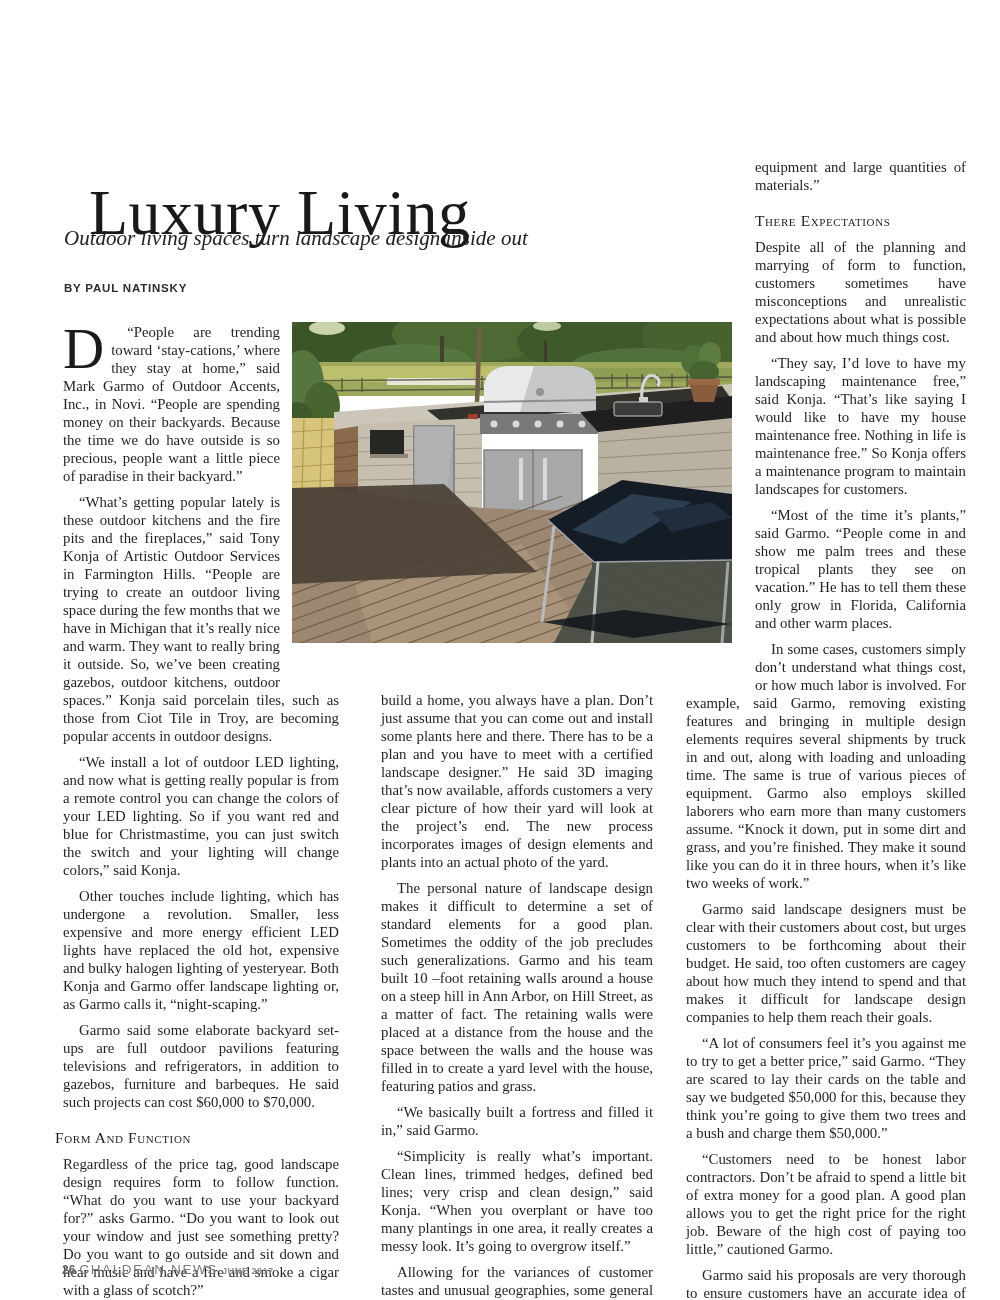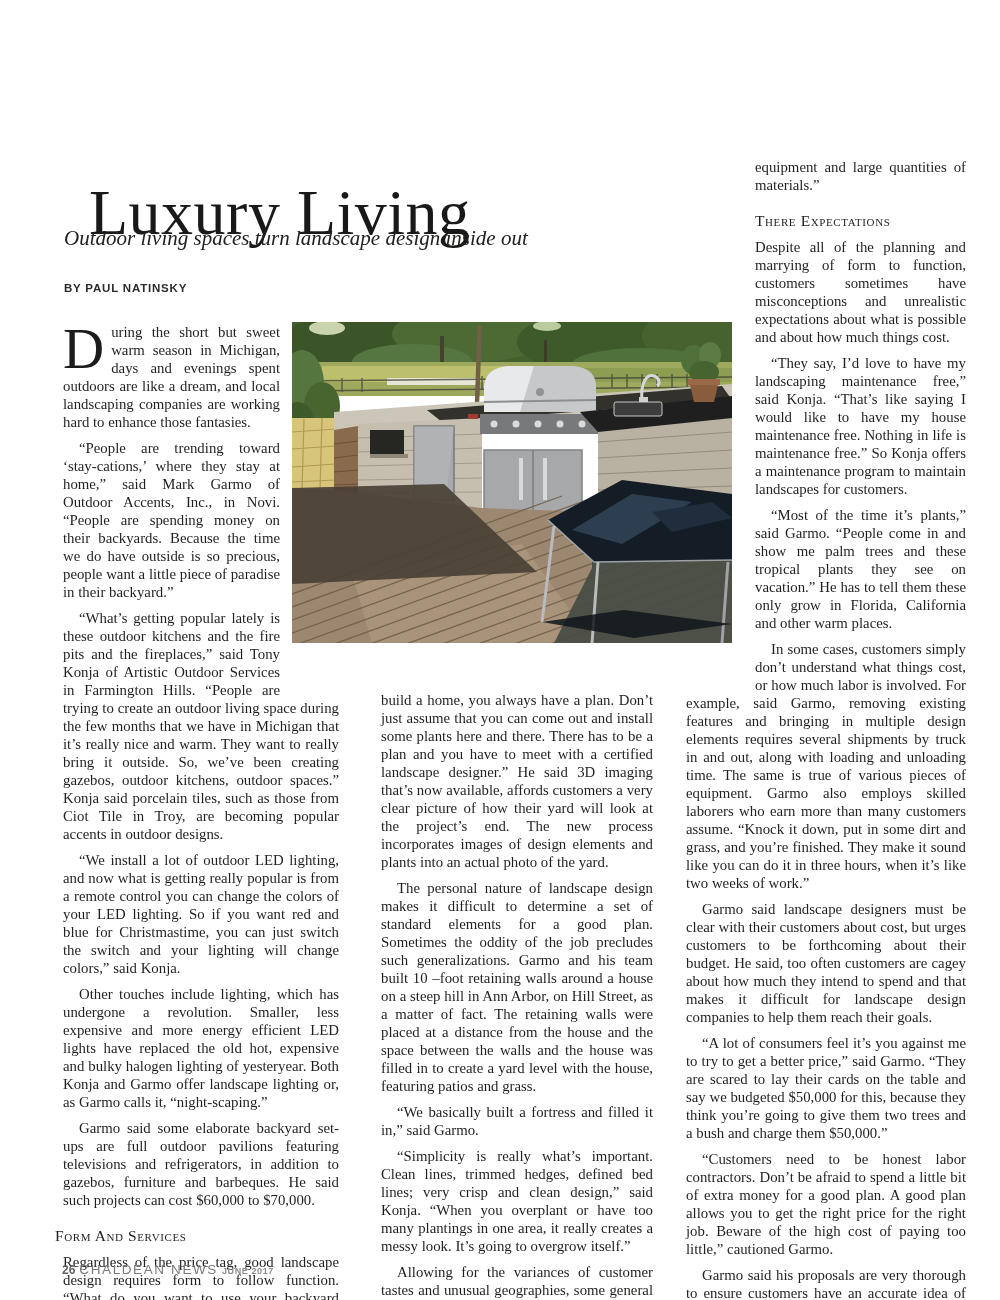--- a/index.html
+++ b/index.html
@@ -212,28 +212,28 @@
       <line x1="262" y1="204" x2="250" y2="300" stroke="#b9bcbf" stroke-width="3"></line>
       <line x1="306" y1="240" x2="300" y2="321" stroke="#b9bcbf" stroke-width="3"></line>
       <line x1="436" y1="240" x2="430" y2="321" stroke="#9fa2a6" stroke-width="3"></line>
       <polygon points="250,300 332,288 440,302 342,316" fill="#10151c" opacity="0.85"></polygon>
     </svg>
   </div>
 
   <div class="col col1">
     <div class="spacer-r"></div>
     <p class="noindent">
-      <span class="dropcap">D</span><span>uring the short but sweet warm season in Michigan, days and evenings spent outdoors are like a dream, and local landscaping companies are working hard to enhance those fantasies.</span>
+      <span class="dropcap">D</span>
     </p>
     <p>“People are trending toward ‘stay-cations,’ where they stay at home,” said Mark Garmo of Outdoor Accents, Inc., in Novi. “People are spending money on their backyards. Because the time we do have outside is so precious, people want a little piece of paradise in their backyard.”</p>
     <p>“What’s getting popular lately is these outdoor kitchens and the fire pits and the fireplaces,” said Tony Konja of Artistic Outdoor Services in Farmington Hills. “People are trying to create an outdoor living space during the few months that we have in Michigan that it’s really nice and warm. They want to really bring it outside. So, we’ve been creating gazebos, outdoor kitchens, outdoor spaces.” Konja said porcelain tiles, such as those from Ciot Tile in Troy, are becoming popular accents in outdoor designs.</p>
     <p>“We install a lot of outdoor LED lighting, and now what is getting really popular is from a remote control you can change the colors of your LED lighting. So if you want red and blue for Christmastime, you can just switch the switch and your lighting will change colors,” said Konja.</p>
     <p>Other touches include lighting, which has undergone a revolution. Smaller, less expensive and more energy efficient LED lights have replaced the old hot, expensive and bulky halogen lighting of yesteryear. Both Konja and Garmo offer landscape lighting or, as Garmo calls it, “night-scaping.”</p>
     <p>Garmo said some elaborate backyard set-ups are full outdoor pavilions featuring televisions and refrigerators, in addition to gazebos, furniture and barbeques. He said such projects can cost $60,000 to $70,000.</p>
-    <h3 class="section-heading">Form And Services</h3>
+    <h3 class="section-heading">Form And Function</h3>
     <p class="noindent">Regardless of the price tag, good landscape design requires form to follow function. “What do you want to use your backyard for?” asks Garmo. “Do you want to look out your window and just see something pretty? Do you want to go outside and sit down and hear music and have a fire and smoke a cigar with a glass of scotch?”</p>
 
   </div>
 
   <div class="col col2">
     <p class="noindent">build a home, you always have a plan. Don’t just assume that you can come out and install some plants here and there. There has to be a plan and you have to meet with a certified landscape designer.” He said 3D imaging that’s now available, affords customers a very clear picture of how their yard will look at the project’s end. The new process incorporates images of design elements and plants into an actual photo of the yard.</p>
     <p>The personal nature of landscape design makes it difficult to determine a set of standard elements for a good plan. Sometimes the oddity of the job precludes such generalizations. Garmo and his team built 10 –foot retaining walls around a house on a steep hill in Ann Arbor, on Hill Street, as a matter of fact. The retaining walls were placed at a distance from the house and the space between the walls and the house was filled in to create a yard level with the house, featuring patios and grass.</p>
     <p>“We basically built a fortress and filled it in,” said Garmo.</p>
     <p>“Simplicity is really what’s important. Clean lines, trimmed hedges, defined bed lines; very crisp and clean design,” said Konja. “When you overplant or have too many plantings in one area, it really creates a messy look. It’s going to overgrow itself.”</p>
     <p>Allowing for the variances of customer tastes and unusual geographies, some general elements apply to all landscape designs.</p>

